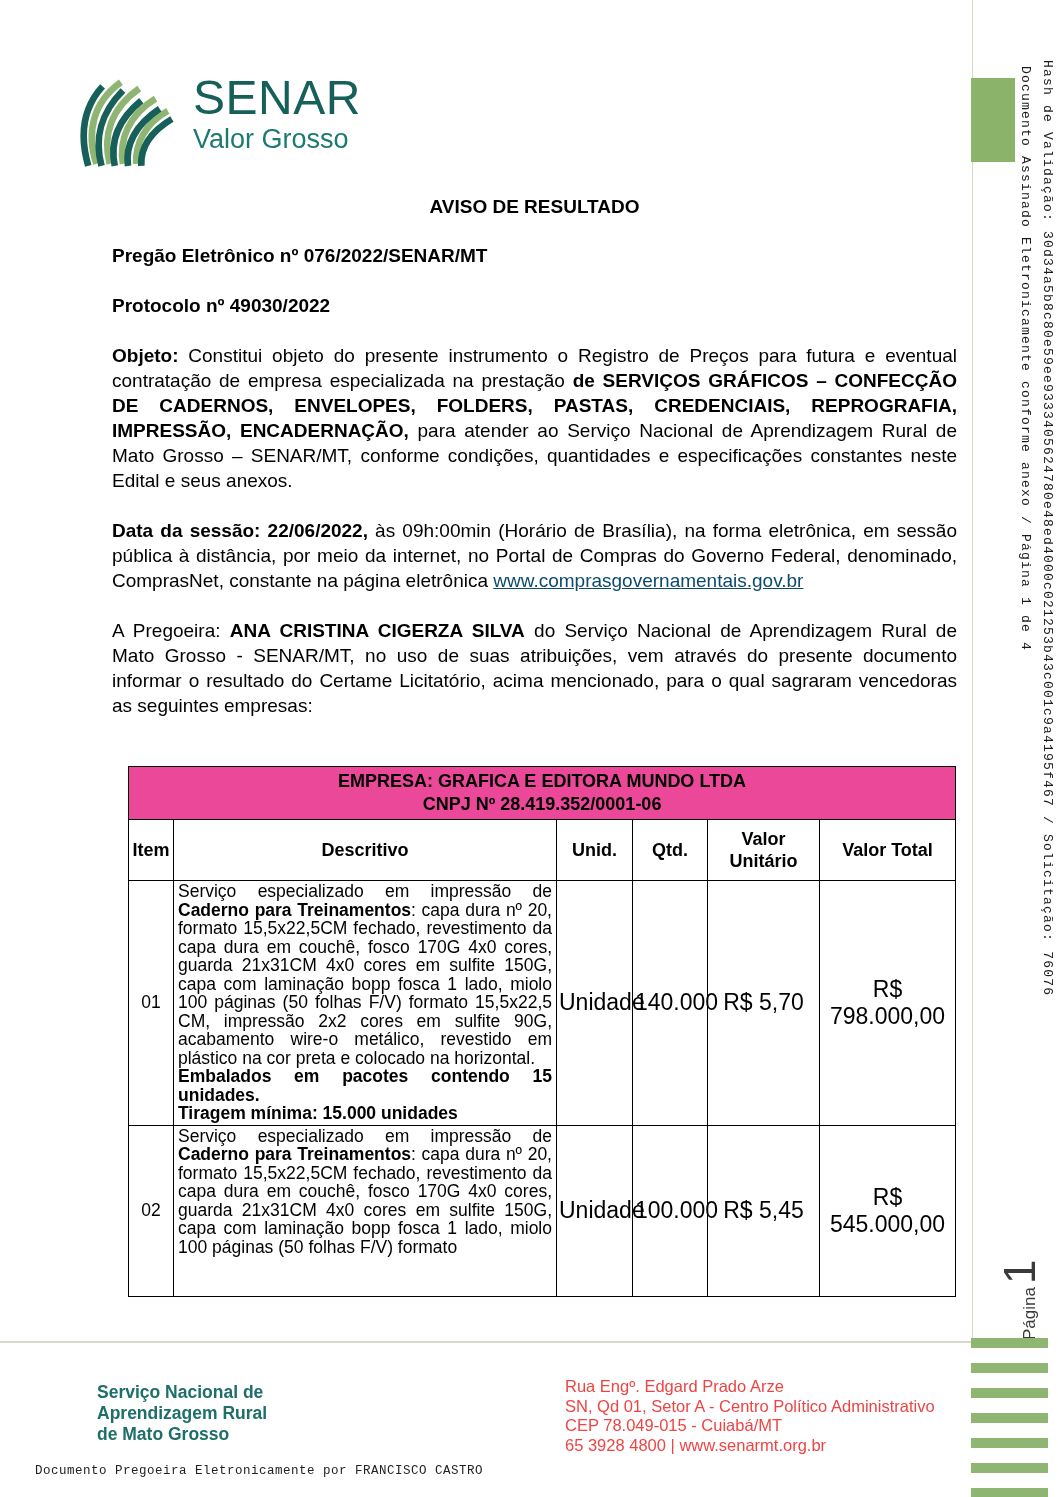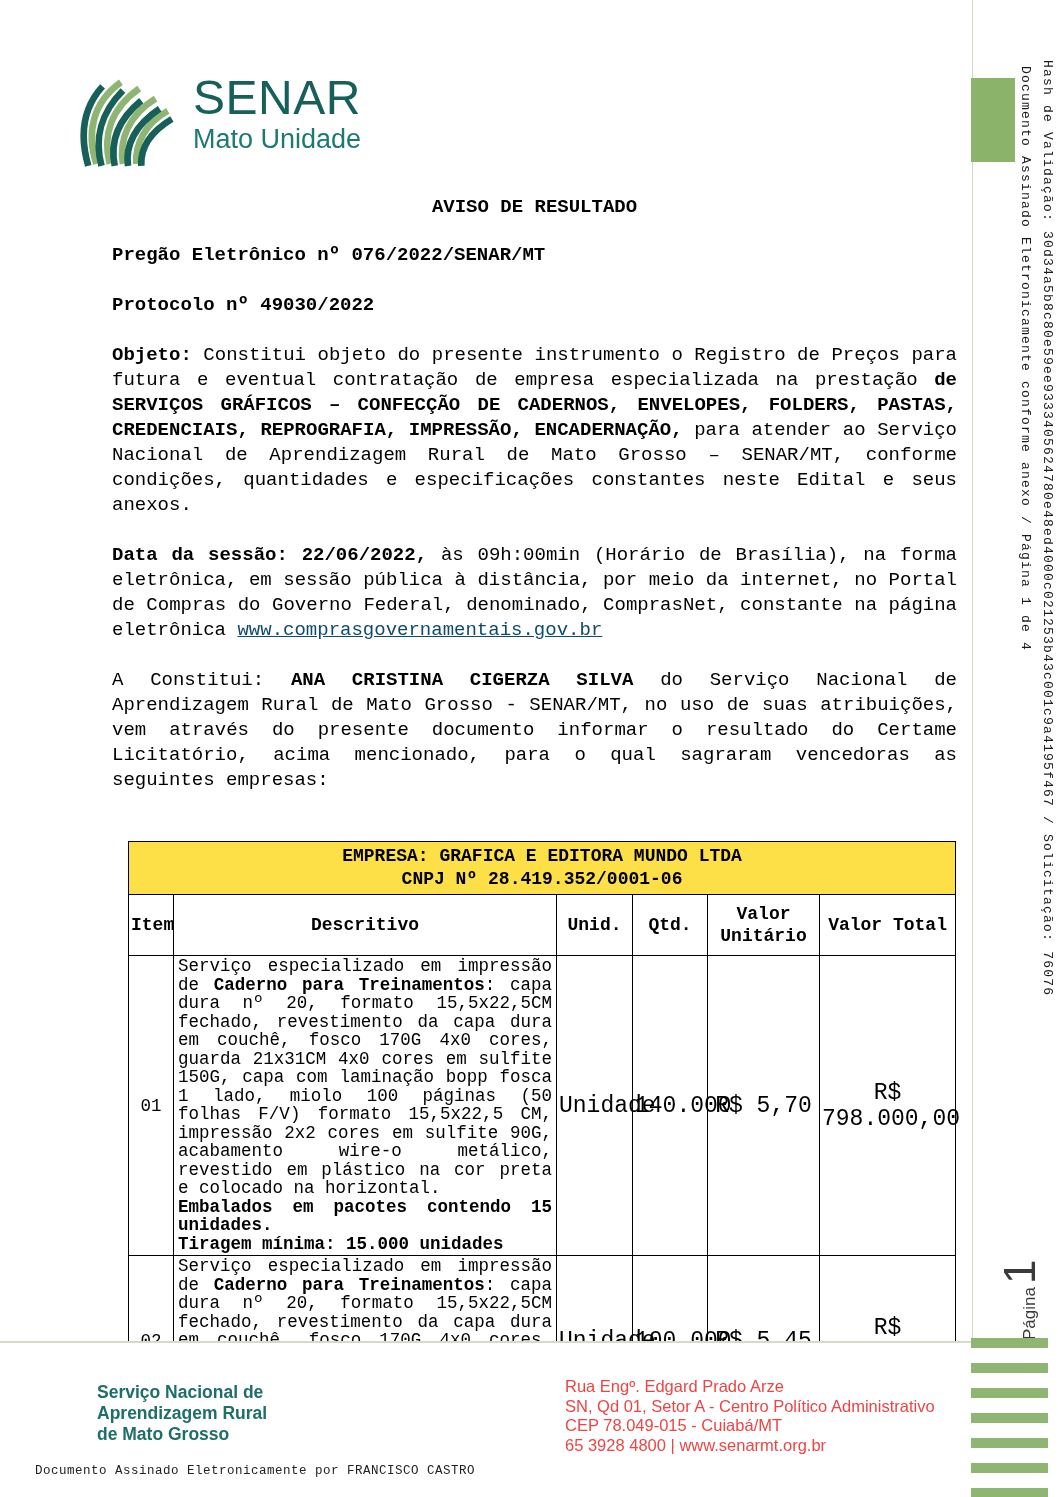--- a/index.html
+++ b/index.html
@@ -13,30 +13,30 @@
     border-right:1px solid #d3dcc6;border-bottom:2px solid #d3dcc6;
     overflow:hidden;background:#fff;
   }
   
   .logo{position:absolute;left:75px;top:66px;display:flex;align-items:flex-start;}
   .logo svg{display:block;}
   .logo-text{margin-left:14px;padding-top:8px;}
   .brand{font-size:48px;font-weight:normal;color:#166059;line-height:48px;letter-spacing:.5px;}
   .region{font-size:27px;color:#1c7a70;line-height:28px;margin-top:3px;}
   
-  .doc{position:absolute;left:112px;top:196px;width:845px;font-size:19px;font-family:Liberation Mono, monospace;}
+  .doc{position:absolute;left:112px;top:196px;width:845px;font-size:19px;}
   .doc h1{font-size:19px;text-align:center;margin:0 0 25px;font-weight:bold;}
   .doc p{margin:0 0 25px;line-height:25px;text-align:justify;}
   .doc p.nojust{text-align:left;}
   .b{font-weight:bold;}
   a.doc-link{color:#0c4a6e;text-decoration:underline;cursor:pointer;}
   
   table.result{border-collapse:collapse;margin:48px 0 0 16px;width:827px;table-layout:fixed;}
   table.result td{border:1px solid #000;}
-  .th-gray{background:#fde047;text-align:center;font-weight:bold;font-size:18px;line-height:23px;padding:2px 0;}
+  .th-gray{background:#ec4899;text-align:center;font-weight:bold;font-size:18px;line-height:23px;padding:2px 0;}
   .col-head{background:#fff;text-align:center;font-weight:bold;font-size:18px;line-height:22px;vertical-align:middle;padding:4px 2px;}
   td.cell-item{text-align:center;vertical-align:middle;font-size:17.5px;}
   td.cell-desc{vertical-align:top;text-align:justify;font-size:17.5px;line-height:18.5px;padding:1px 4px 2px;}
   td.cell-mid{text-align:center;vertical-align:middle;font-size:23px;padding:0 2px;}
   .desc-tiragem{text-align:left;}
   
   .v-text{
     position:absolute;writing-mode:vertical-rl;text-orientation:mixed;
     font-family:"Liberation Mono",monospace;font-size:13px;letter-spacing:1.2px;
     color:#1a1a1a;white-space:nowrap;
@@ -83,36 +83,36 @@
             <path d="M12 98 C4 70 6 42 26 20"></path>
             <path d="M25 98 C18 72 24 46 46 24"></path>
             <path d="M38 98 C33 74 42 52 64 34"></path>
             <path d="M51 98 C48 78 58 58 82 42"></path>
             <path d="M64 98 C63 80 74 64 94 52"></path>
           </g>
         </svg>
       </span>
       <span class="logo-text">
         <div class="brand">SENAR</div>
-        <div class="region">Mato Unidade</div>
+        <div class="region">Valor Grosso</div>
       </span>
     </div>
 
     <div class="doc">
       <h1>AVISO DE RESULTADO</h1>
 
       <p class="b nojust">Pregão Eletrônico nº 076/2022/SENAR/MT</p>
 
       <p class="b nojust">Protocolo nº 49030/2022</p>
 
       <p><span class="b">Objeto:</span><span> Constitui objeto do presente instrumento o Registro de Preços para futura e eventual contratação de empresa especializada na prestação </span><span class="b">de SERVIÇOS GRÁFICOS – CONFECÇÃO DE CADERNOS, ENVELOPES, FOLDERS, PASTAS, CREDENCIAIS, REPROGRAFIA, IMPRESSÃO, ENCADERNAÇÃO,</span><span> para atender ao Serviço Nacional de Aprendizagem Rural de Mato Grosso – SENAR/MT, conforme condições, quantidades e especificações constantes neste Edital e seus anexos.</span></p>
 
       <p><span class="b">Data da sessão: 22/06/2022,</span><span> às 09h:00min (Horário de Brasília), na forma eletrônica, em sessão pública à distância, por meio da internet, no Portal de Compras do Governo Federal, denominado, ComprasNet, constante na página eletrônica </span><a class="doc-link">www.comprasgovernamentais.gov.br</a></p>
 
-      <p><span>A Constitui: </span><span class="b">ANA CRISTINA CIGERZA SILVA</span><span> do Serviço Nacional de Aprendizagem Rural de Mato Grosso - SENAR/MT, no uso de suas atribuições, vem através do presente documento informar o resultado do Certame Licitatório, acima mencionado, para o qual sagraram vencedoras as seguintes empresas:</span></p>
+      <p><span>A Pregoeira: </span><span class="b">ANA CRISTINA CIGERZA SILVA</span><span> do Serviço Nacional de Aprendizagem Rural de Mato Grosso - SENAR/MT, no uso de suas atribuições, vem através do presente documento informar o resultado do Certame Licitatório, acima mencionado, para o qual sagraram vencedoras as seguintes empresas:</span></p>
 
       <table class="result">
         <colgroup>
           <col style="width:45px">
             <col style="width:383px">
             <col style="width:76px">
           <col style="width:75px">
             <col style="width:112px">
             <col style="width:136px">
         </colgroup>
@@ -175,15 +175,15 @@
     <div>de Mato Grosso</div>
   </div>
 
   <div class="footer-addr">
     <div>Rua Engº. Edgard Prado Arze</div>
     <div>SN, Qd 01, Setor A - Centro Político Administrativo</div>
     <div>CEP 78.049-015 - Cuiabá/MT</div>
     <div>65 3928 4800 | www.senarmt.org.br</div>
   </div>
 
-  <div class="signed-line">Documento Assinado Eletronicamente por FRANCISCO CASTRO</div>
+  <div class="signed-line">Documento Pregoeira Eletronicamente por FRANCISCO CASTRO</div>
 
 </div>
 
 </body></html>

